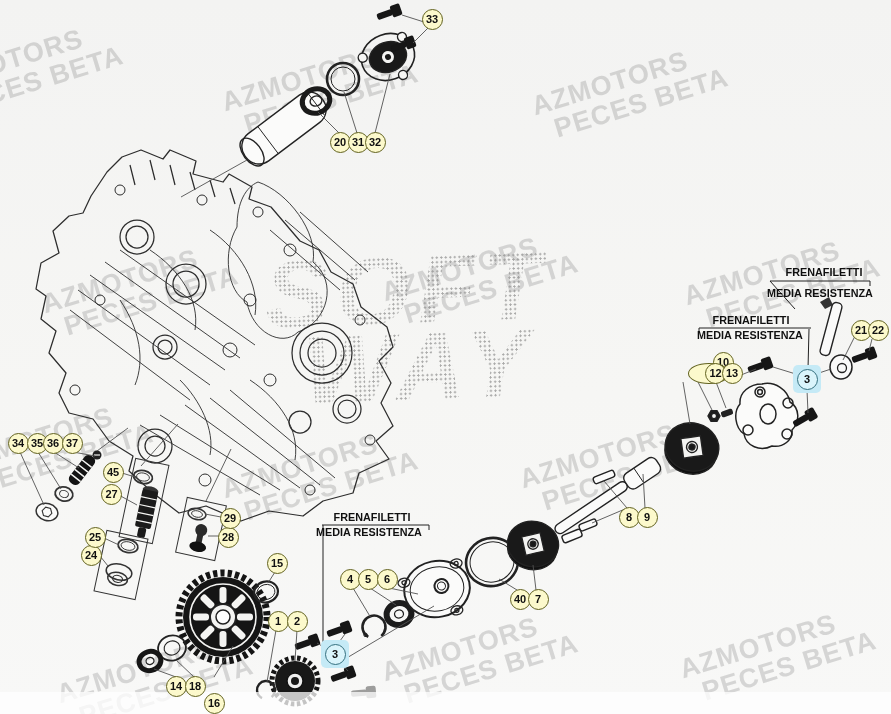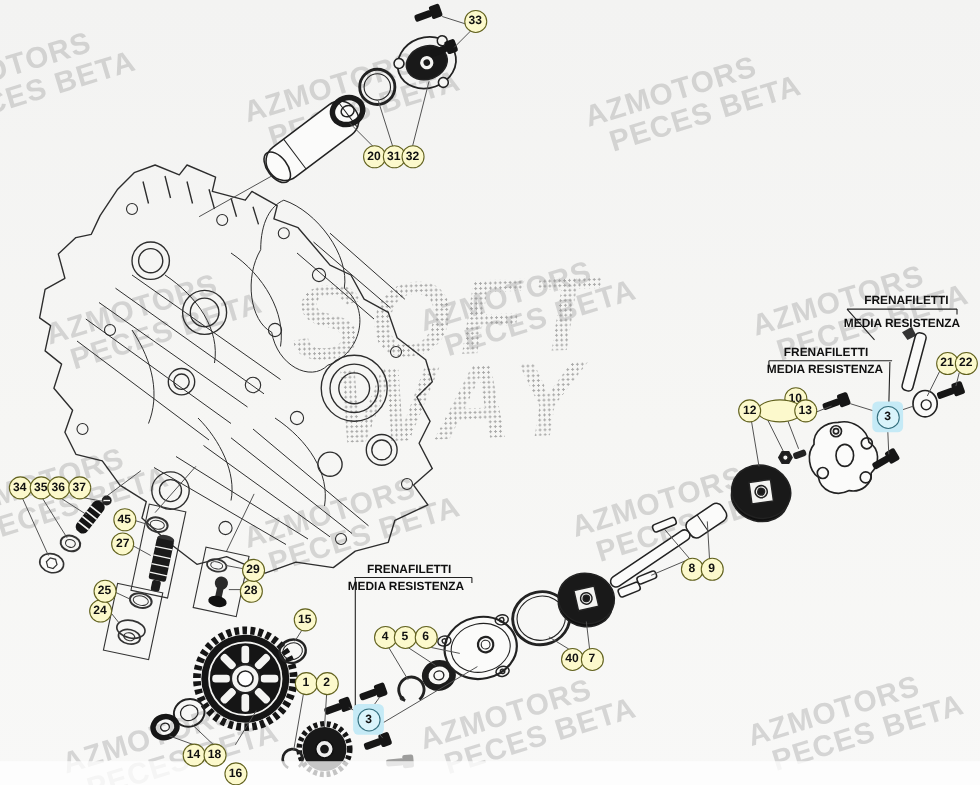--- a/index.html
+++ b/index.html
@@ -421,21 +421,21 @@
     <div class="callout hl" style="left: 324.5px; top: 643.5px;">3</div>
     <div class="callout" style="left: 339.5px; top: 568.5px;">4</div>
     <div class="callout" style="left: 357.5px; top: 568.5px;">5</div>
     <div class="callout" style="left: 376.5px; top: 568.5px;">6</div>
     <div class="callout" style="left: 509.5px; top: 588.5px;">40</div>
     <div class="callout" style="left: 527.5px; top: 588.5px;">7</div>
     <div class="callout" style="left: 618.5px; top: 506.5px;">8</div>
     <div class="callout" style="left: 636.5px; top: 506.5px;">9</div>
     <div class="callout" style="left: 670.5px; top: 352px; margin-left: 42px;">10</div>
     <div class="callout" style="left: 687.5px; top: 362.5px; padding-left: 40px;">11</div>
-    <div class="callout" style="left: 671px; top: 362.5px;">12</div>
+    <div class="callout" style="left: 705px; top: 362.5px;">12</div>
     <div class="callout" style="left: 721.5px; top: 362.5px;">13</div>
     <div class="callout" style="left: 165.5px; top: 675.5px;">14</div>
     <div class="callout" style="left: 184.5px; top: 675.5px;">18</div>
     <div class="callout" style="left: 203.5px; top: 675.5px; margin-top: 17px;">16</div>
     <div class="callout" style="left: 266.5px; top: 552.5px;">15</div>
     <div class="callout" style="left: 850.5px; top: 319.5px;">21</div>
     <div class="callout" style="left: 867.5px; top: 319.5px;">22</div>
     <div class="callout" style="left: 80.5px; top: 544.5px;">24</div>
     <div class="callout" style="left: 84.5px; top: 526.5px;">25</div>
     <div class="callout" style="left: 102.5px; top: 461.5px;">45</div>

